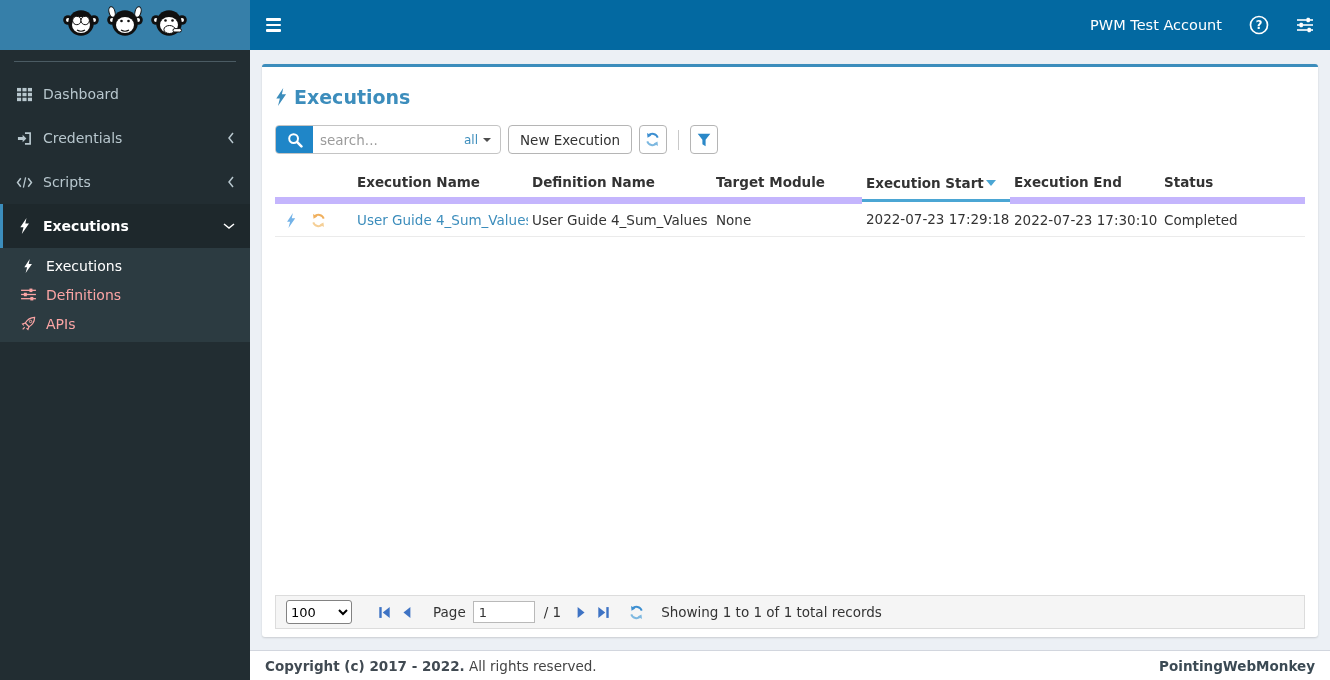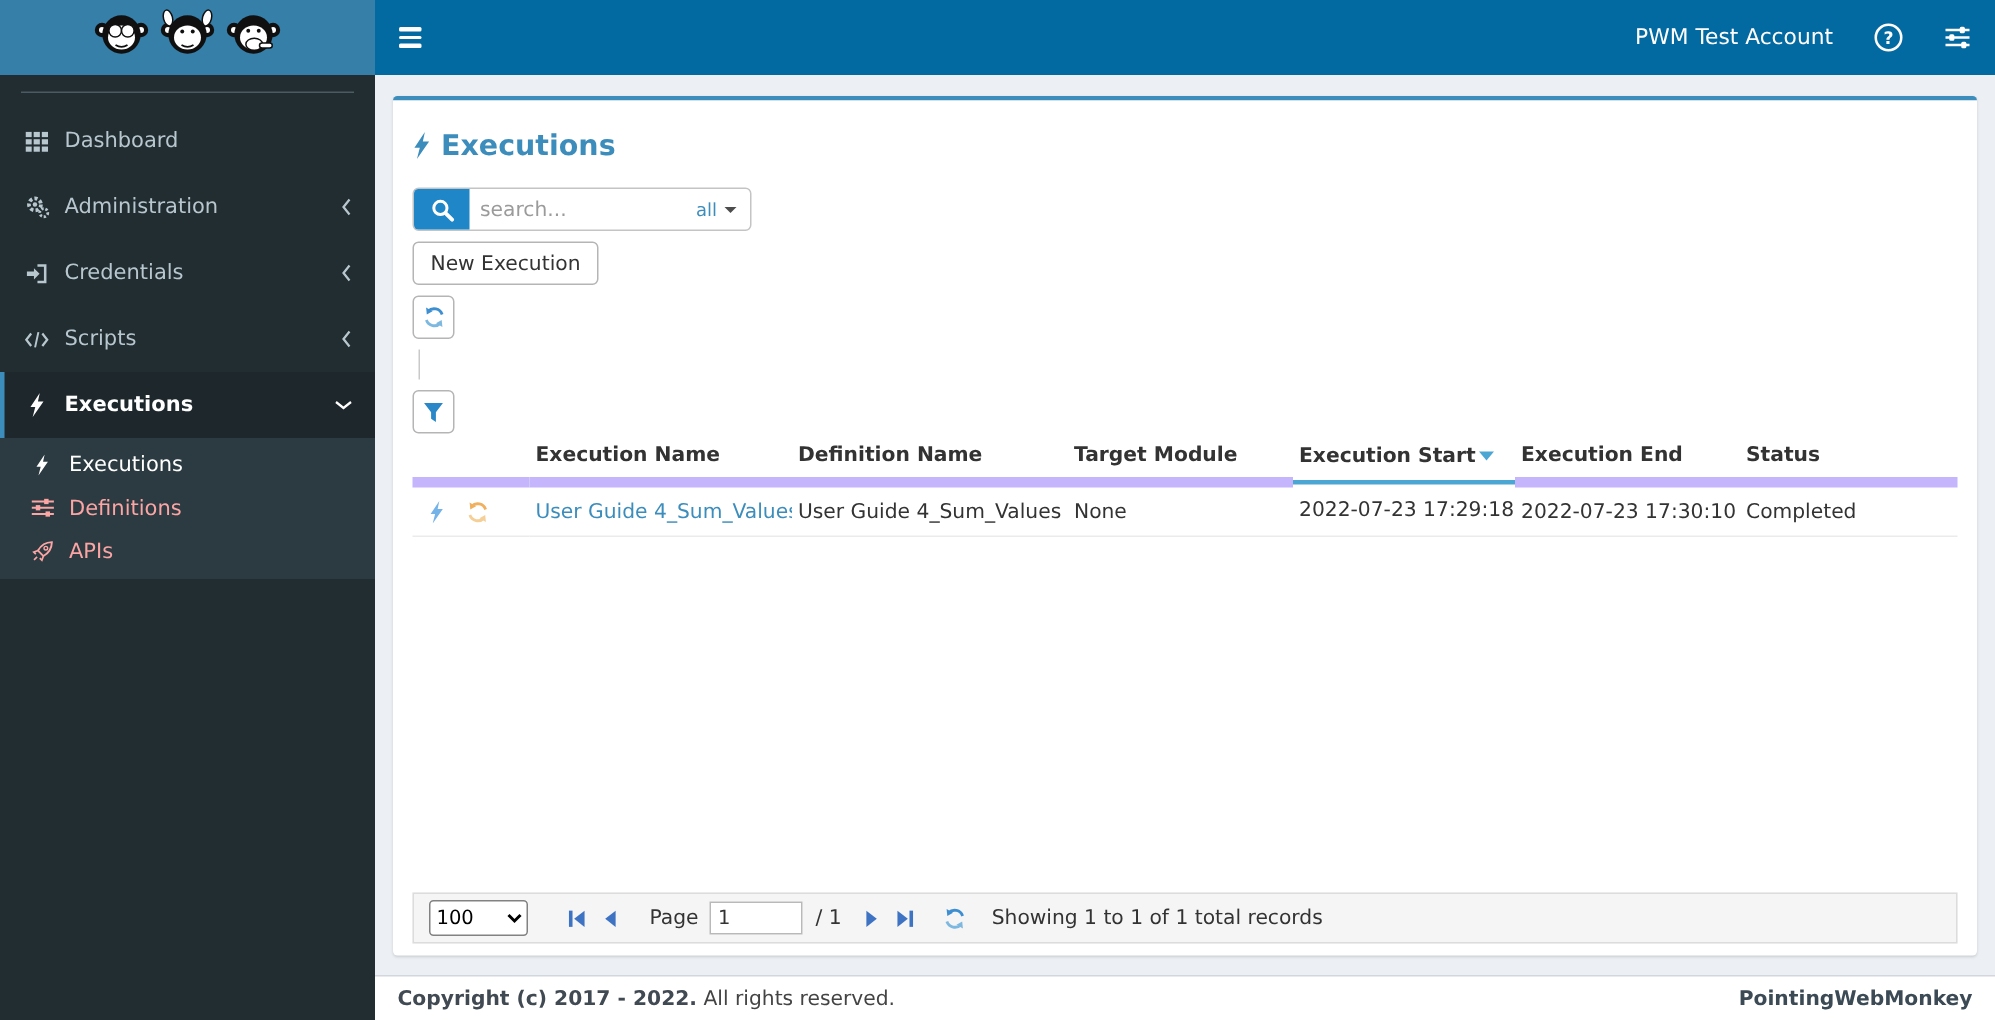--- a/index.html
+++ b/index.html
@@ -31,21 +31,21 @@
   .sub-item.active{color:#fff;}
 
   
   .main{flex:1;display:flex;flex-direction:column;min-width:0;background:#ecf0f5;}
   .content{flex:1;padding:14px 12px 13px;display:flex;min-height:0;}
   .box{flex:1;background:#fff;border-top:3px solid #3c8dbc;border-radius:3px;
        box-shadow:0 1px 2px rgba(0,0,0,.15);padding:10px 13px 8px;display:flex;flex-direction:column;min-width:0;}
   .page-title{display:flex;align-items:center;gap:7px;color:#3c8dbc;font-weight:bold;font-size:19px;margin:9px 0 17px;}
 
   
-  .toolbar{display:flex;align-items:flex-start;gap:7px;margin-bottom:1px;flex-direction:column;}
+  .toolbar{display:flex;align-items:center;gap:7px;margin-bottom:15px;}
   .search-group{display:flex;align-items:center;width:226px;height:29px;border:1px solid #c4c4c4;
                 border-radius:4px;background:#fff;overflow:hidden;}
   .search-btn{width:37px;height:29px;background:#1f86c8;border:none;display:flex;align-items:center;
               justify-content:center;cursor:pointer;flex-shrink:0;}
   .search-input{flex:1;min-width:0;border:none;outline:none;padding:0 7px;font-size:13.5px;color:#333;
                 font-family:inherit;background:transparent;}
   .search-input::placeholder{color:#9b9b9b;}
   .scope-dd{display:flex;align-items:center;gap:5px;padding:0 9px 0 4px;color:#3c8dbc;font-size:12px;cursor:pointer;flex-shrink:0;}
   .caret{width:0;height:0;border-left:4px solid transparent;border-right:4px solid transparent;border-top:4px solid #4d4d4d;}
   .btn{height:29px;background:#fff;border:1px solid #b5b5b5;border-radius:4px;color:#333;font-size:13.5px;
@@ -181,35 +181,20 @@
               <rect x="5.8" y="6.2" width="4.4" height="3.7"></rect>
               <rect x="11.6" y="6.2" width="4.4" height="3.7"></rect>
               <rect x="0" y="11.4" width="4.4" height="3.7"></rect>
               <rect x="5.8" y="11.4" width="4.4" height="3.7"></rect>
               <rect x="11.6" y="11.4" width="4.4" height="3.7"></rect>
             </svg>
         </span>
         <span>Dashboard</span>
       </div>
 
-      <div class="nav-item">
-        <span class="ic">
-          <svg width="16" height="16" viewBox="0 0 16 16">
-              <circle cx="6.3" cy="6.3" r="4" fill="none" stroke="currentColor" stroke-width="2.5" stroke-dasharray="2.1 1.5"></circle>
-              <circle cx="6.3" cy="6.3" r="1.5" fill="currentColor"></circle>
-              <circle cx="12.2" cy="11.8" r="2.7" fill="none" stroke="currentColor" stroke-width="1.9" stroke-dasharray="1.5 1.2"></circle>
-            </svg>
-        </span>
-        <span>Administration</span>
-        <span class="chev">
-          <svg width="8" height="12" viewBox="0 0 8 12">
-              <polyline points="6,1 2,6 6,11" fill="none" stroke="currentColor" stroke-width="1.5"></polyline>
-            </svg>
-        </span>
-      </div>
 
       <div class="nav-item">
         <span class="ic">
           <svg width="15" height="15" viewBox="0 0 16 16">
               <path d="M6 4 L10 8 L6 12 L6 9.6 L1 9.6 L1 6.4 L6 6.4 Z" fill="currentColor"></path>
               <path d="M8.5 2.2 L14 2.2 L14 13.8 L8.5 13.8" fill="none" stroke="currentColor" stroke-width="1.8"></path>
             </svg>
         </span>
         <span>Credentials</span>
         <span class="chev">

